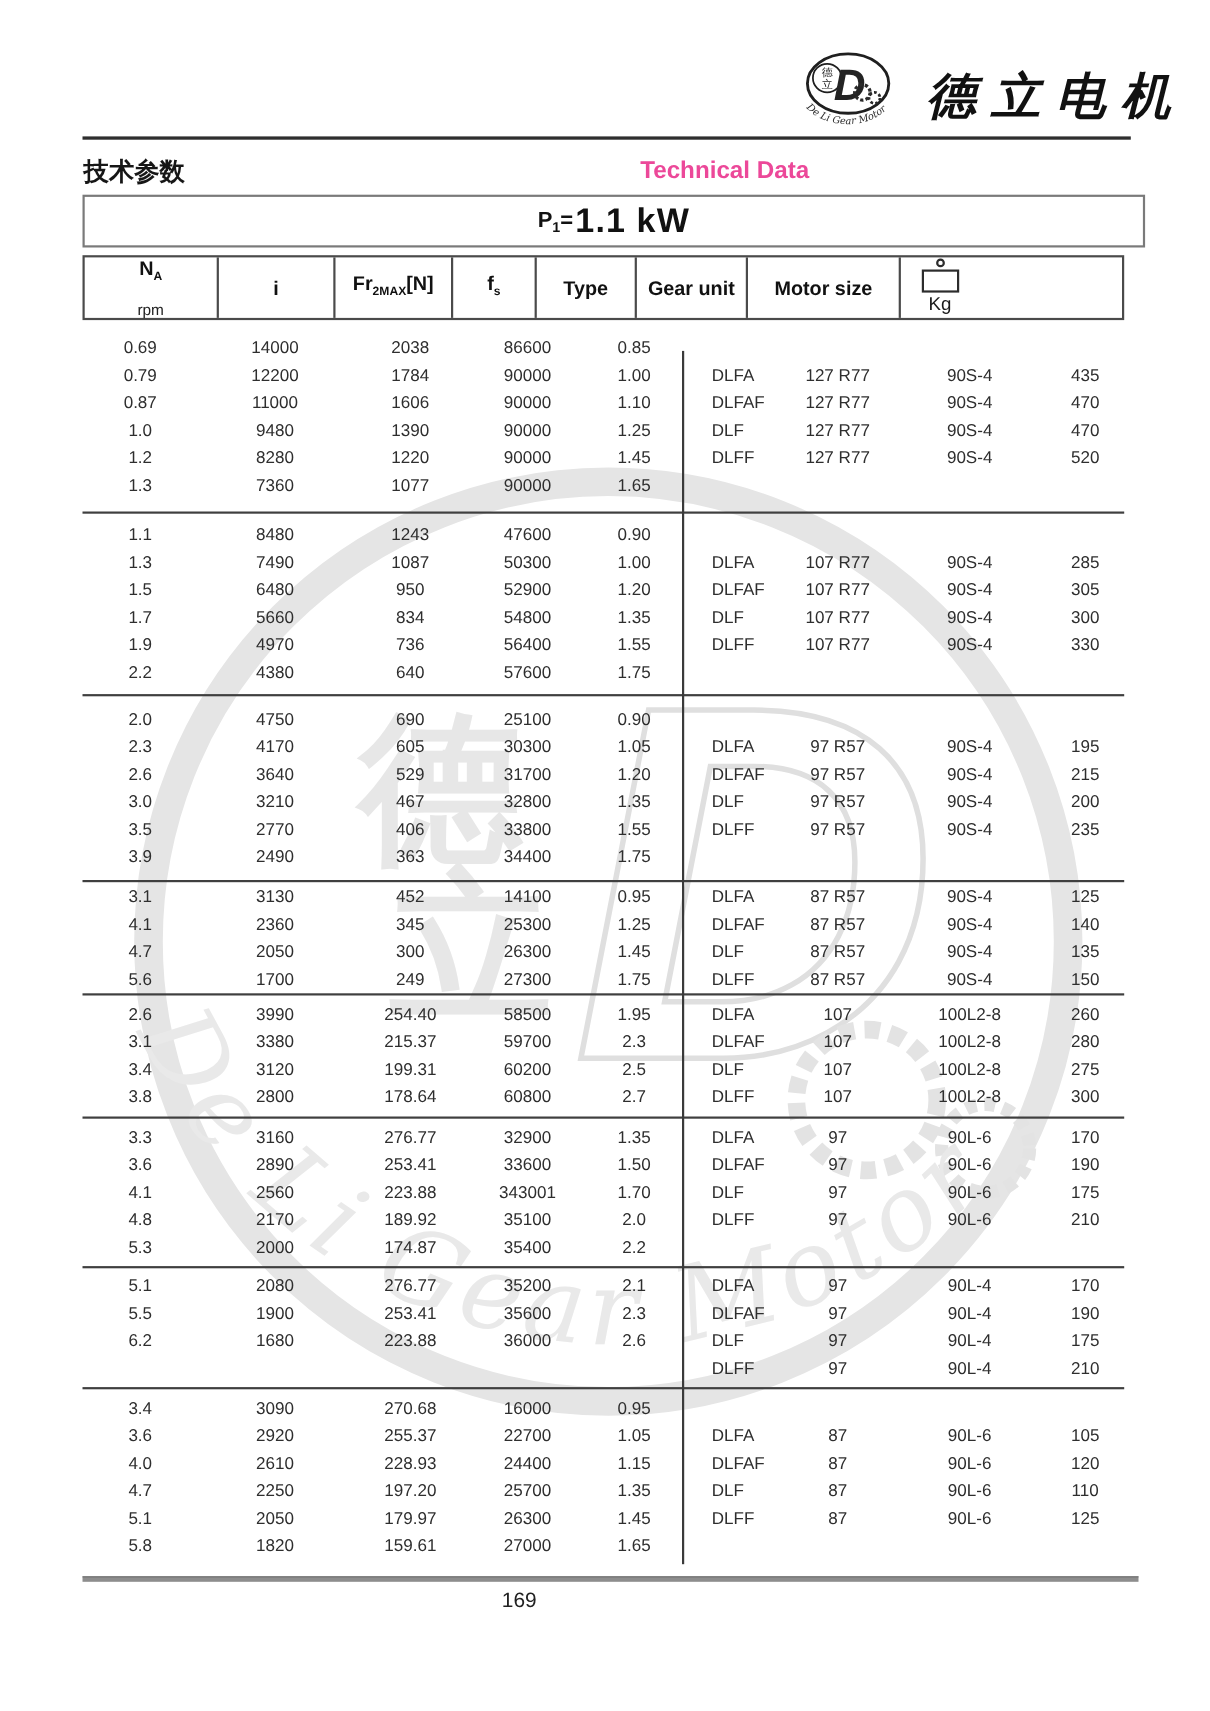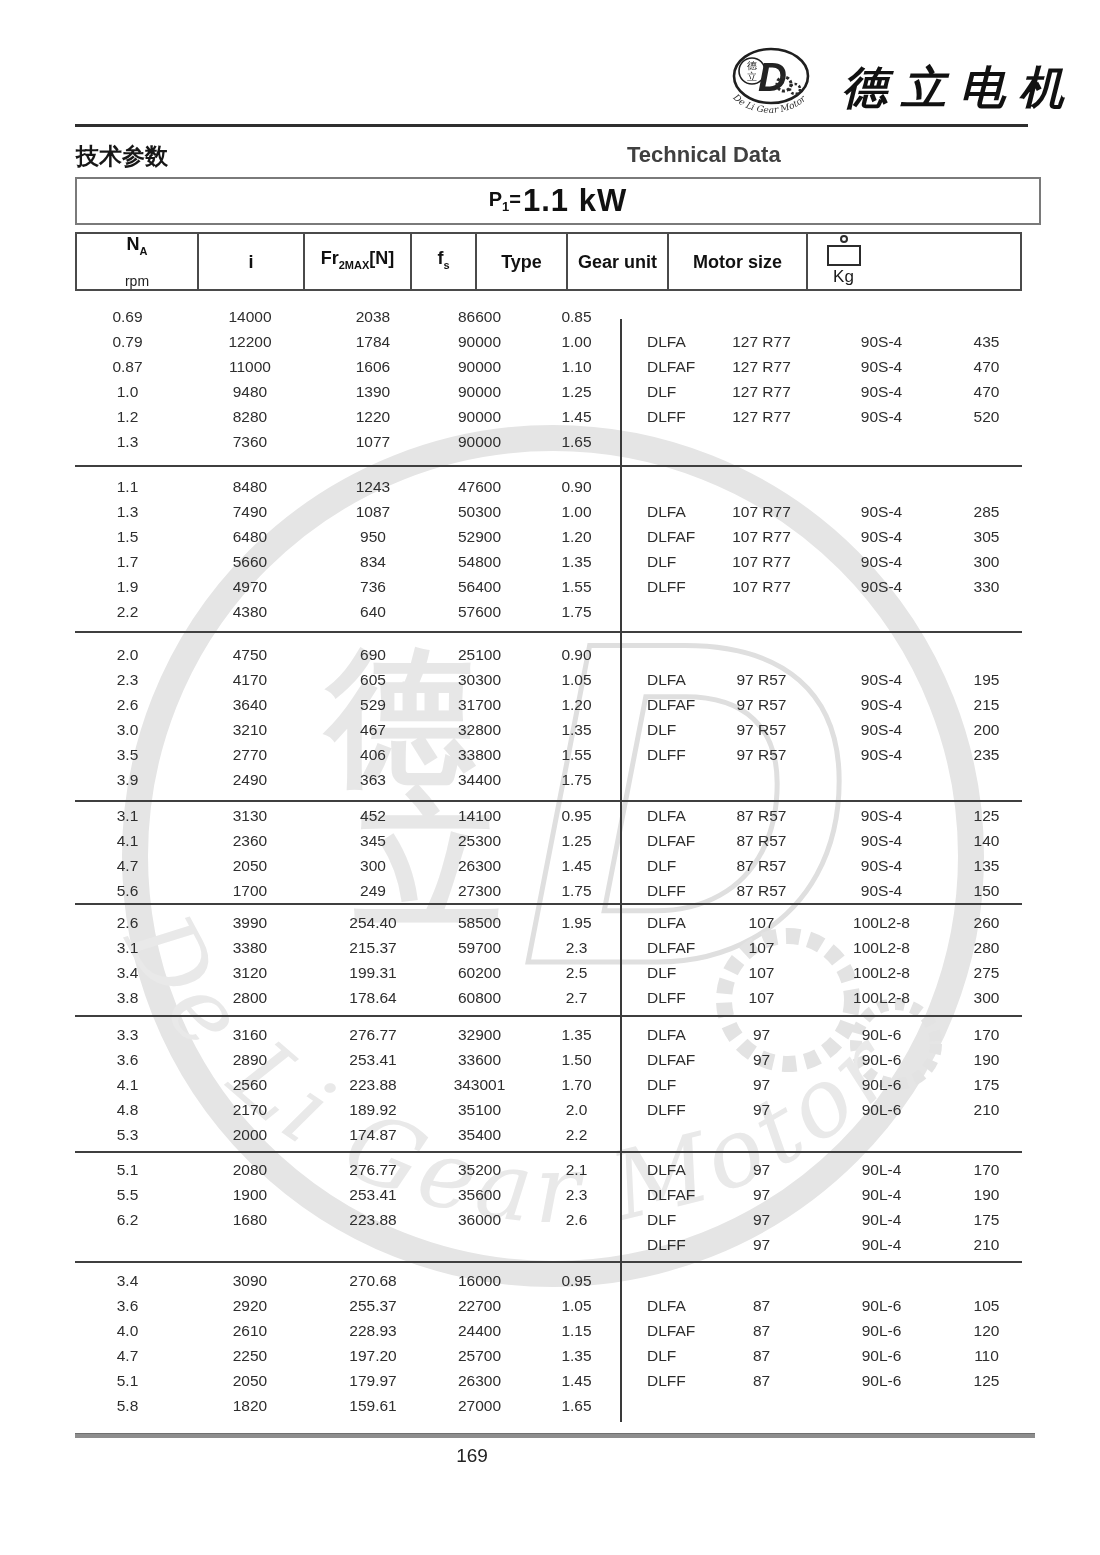--- a/index.html
+++ b/index.html
@@ -17,21 +17,21 @@
   
   .top-rule{position:absolute;left:75px;top:124px;width:953px;height:3px;background:#2e2e2e;}
   .logo-svg{position:absolute;left:726px;top:44px;}
   .brand-name{
     position:absolute;left:842px;top:58px;width:200px;
     font-family:"DejaVu Serif", serif;
     font-size:45px;font-weight:bold;font-style:italic;
     letter-spacing:14px;color:#111;white-space:nowrap;
   }
   .section-cn{position:absolute;left:76px;top:141px;font-size:23px;font-weight:bold;color:#161616;}
-  .section-en{position:absolute;left:582px;top:142px;font-size:22px;font-weight:bold;color:#404040;margin-left:45px;}
+  .section-en{position:absolute;left:582px;top:142px;font-size:22px;font-weight:bold;color:#ec4899;}
 
   
   .title-box{
     position:absolute;left:75px;top:177px;width:966px;height:48px;
     border:2px solid #7a7a7a;box-sizing:border-box;
     display:flex;align-items:center;justify-content:center;
     background:transparent;
   }
   .p-prefix{font-size:20px;font-weight:bold;color:#111;}
   .p-prefix sub{font-size:13px;}
@@ -132,21 +132,21 @@
       <div class="hcell" style="width: 122px; justify-content: space-between;">
         <div class="h-main">N<sub>A</sub></div>
         <div class="h-unit">rpm</div>
       </div>
       <div class="hcell" style="width: 106px;">
         <div class="h-main">i</div>
       </div>
       <div class="hcell" style="width: 107px;">
         <div class="h-main">Fr<sub>2MAX</sub>[N]</div>
       </div>
-      <div class="hcell" style="width: 65px;">
+      <div class="hcell" style="width: 76px;">
         <div class="h-main">f<sub>s</sub></div>
       </div>
       <div class="hcell" style="width: 91px;">
         <div class="h-main">Type</div>
       </div>
       <div class="hcell" style="width: 101px;">
         <div class="h-main">Gear unit</div>
       </div>
       <div class="hcell" style="width: 139px;">
         <div class="h-main">Motor size</div>

